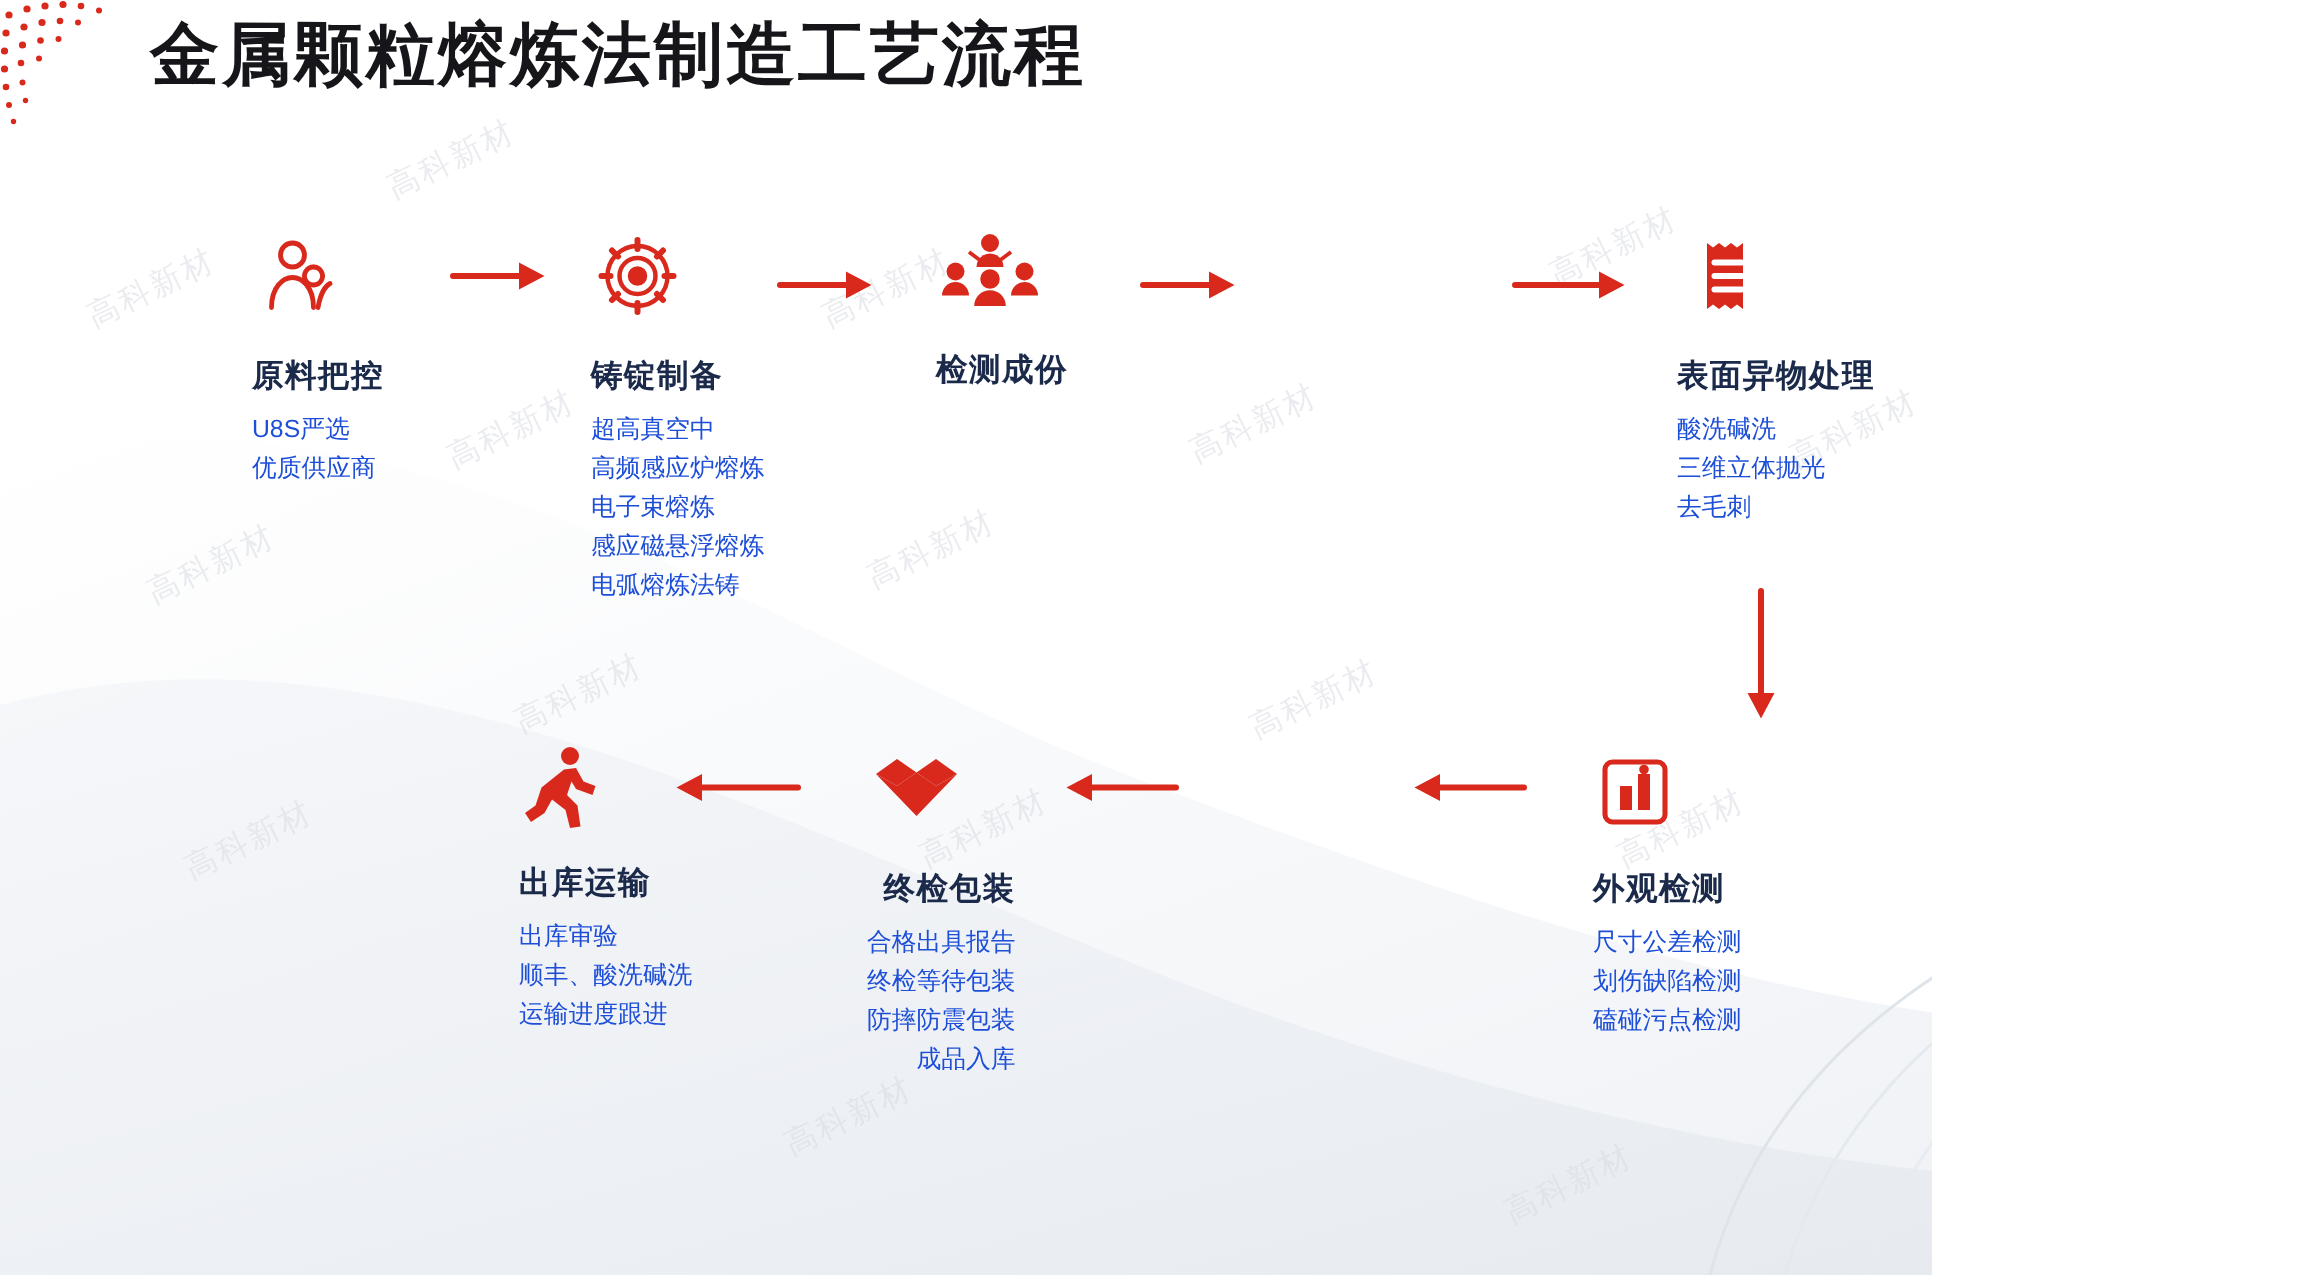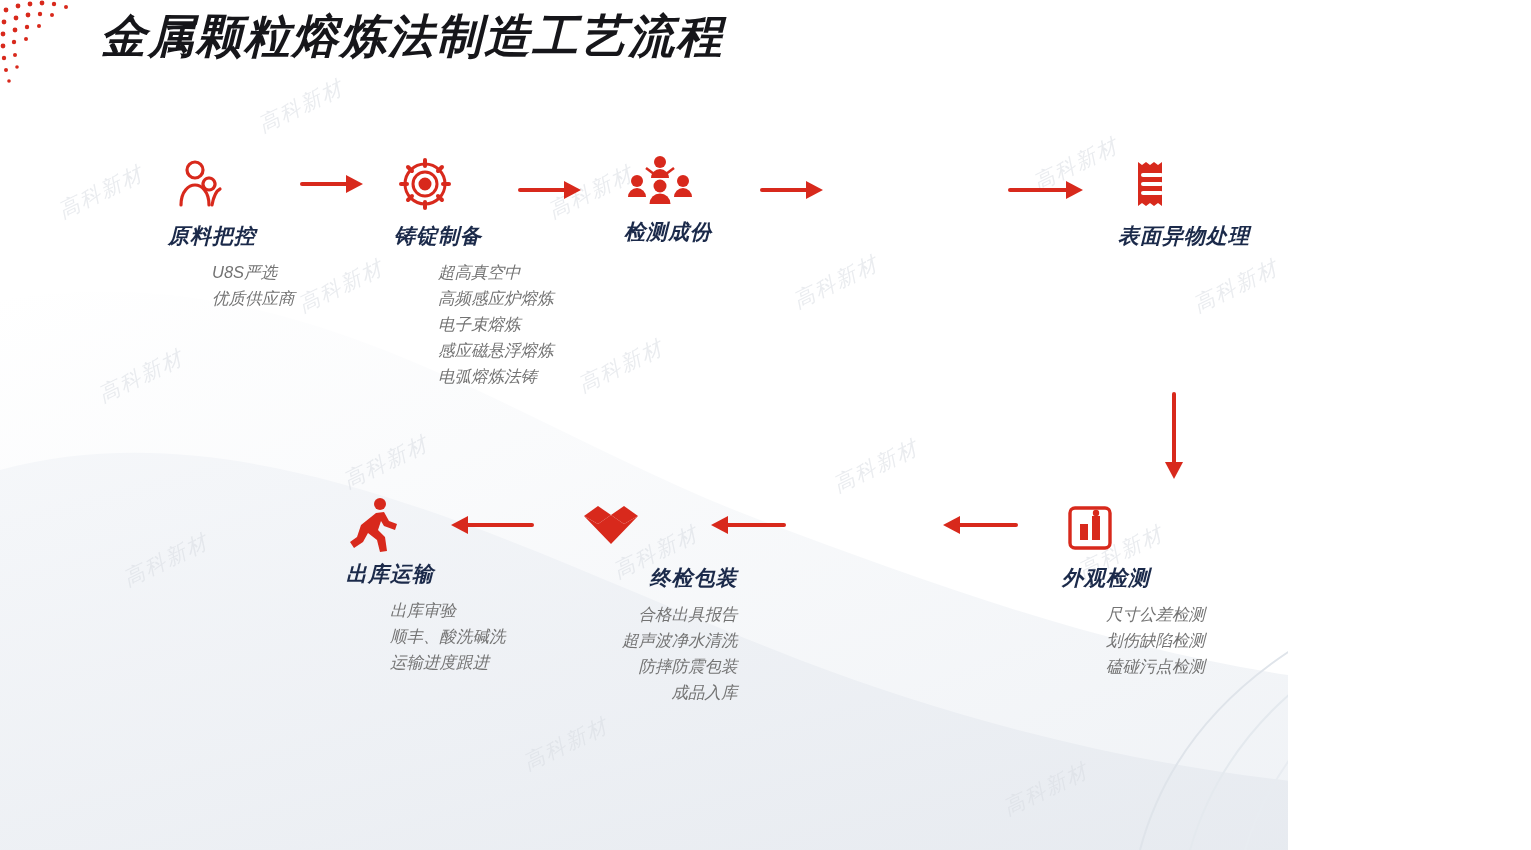--- a/index.html
+++ b/index.html
@@ -13,21 +13,20 @@
     font-family: "Liberation Sans", "DejaVu Sans", sans-serif;
     overflow: hidden;
     position: relative;
   }
   #stage {
     position: absolute;
     inset: 0;
     width: 1288px;
     height: 850px;
     overflow: hidden;
-    font-style: italic;
   }
   
   .bg-svg {
     position: absolute;
     left: 0;
     top: 0;
     width: 1531px;
     height: 850px;
     pointer-events: none;
   }
@@ -68,32 +67,31 @@
   }
   .node .icon {
     height: 56px;
     display: block;
   }
   .node .node-title {
     font-size: 21px;
     font-weight: bold;
     color: #1b2a4a;
     white-space: nowrap;
-    margin-top: 8px;
+    margin-top: 22px;
     letter-spacing: 1px;
   }
   .node .node-lines {
     margin-top: 9px;
   }
   .node .node-line {
     font-size: 16.5px;
-    color: #737373;
+    color: #1d4ed8;
     line-height: 26px;
     white-space: nowrap;
-    margin-left: 44px;
   }
   .node.wrap .node-line {
     white-space: normal;
     width: 150px;
   }
   
   .arrow {
     position: absolute;
   }
 </style>
@@ -259,20 +257,25 @@
   <div class="node" style="left:1118px; top:158px;">
     <svg class="icon" width="60" height="56" viewBox="0 0 60 56">
       <path d="M20 4 l4 3 4-3 4 3 4-3 4 3 4-3 v44 l-4 -3 -4 3 -4 -3 -4 3 -4 -3 -4 3z" fill="#d8291c"></path>
       <g stroke="#ffffff" stroke-width="4" stroke-linecap="round">
         <path d="M25 17 H43"></path>
           <path d="M25 26 H43"></path>
           <path d="M25 35 H43"></path>
       </g>
     </svg>
     <div class="node-title">表面异物处理</div>
+    <div class="node-lines">
+      <div class="node-line">酸洗碱洗</div>
+      <div class="node-line">三维立体抛光</div>
+      <div class="node-line">去毛刺</div>
+    </div>
   </div>
 
   <svg class="arrow" style="left:1158px; top:392px;" width="32" height="90" viewBox="0 0 32 90">
     <path d="M16 2 V72" stroke="#d8291c" stroke-width="4" stroke-linecap="round" fill="none"></path>
     <path d="M7 70 L16 87 L25 70 Z" fill="#d8291c"></path>
   </svg>
 
   <div class="node" style="left:1062px; top:500px;">
     <svg class="icon" width="56" height="52" viewBox="0 0 56 52">
       <rect x="8" y="6" width="40" height="40" rx="5" fill="none" stroke="#d8291c" stroke-width="3.4"></rect>
@@ -303,21 +306,21 @@
     <svg class="icon" width="66" height="52" viewBox="0 0 66 52">
       <g fill="#d8291c">
         <path d="M6 14 L20 4 L33 13 L20 22 Z"></path>
         <path d="M60 14 L46 4 L33 13 L46 22 Z"></path>
         <path d="M6 14 L20 22 L33 13 L46 22 L60 14 L33 42 Z"></path>
       </g>
     </svg>
     <div class="node-title">终检包装</div>
     <div class="node-lines">
       <div class="node-line">合格出具报告</div>
-      <div class="node-line">超声波净水清洗</div>
+      <div class="node-line">终检等待包装</div>
       <div class="node-line">防摔防震包装</div>
       <div class="node-line">成品入库</div>
     </div>
   </div>
 
   <svg class="arrow" style="left:448px; top:513px;" width="86" height="24" viewBox="0 0 86 24">
     <path d="M84 12 H18" stroke="#d8291c" stroke-width="4" stroke-linecap="round" fill="none"></path>
     <path d="M20 3 L3 12 L20 21 Z" fill="#d8291c"></path>
   </svg>
 

